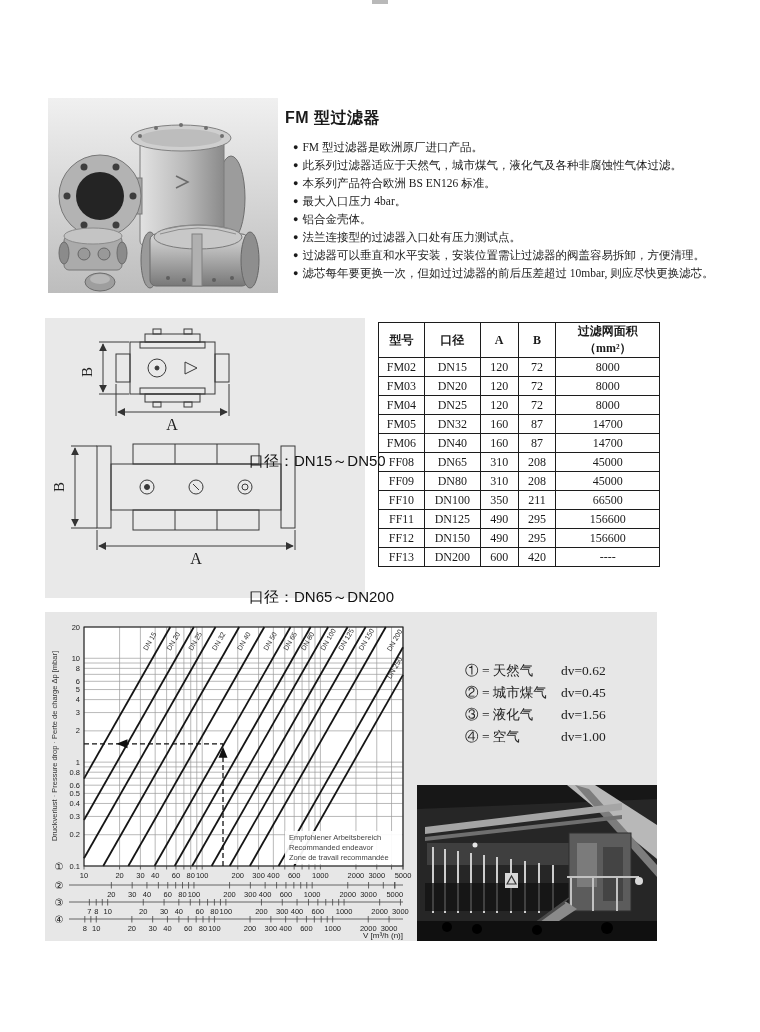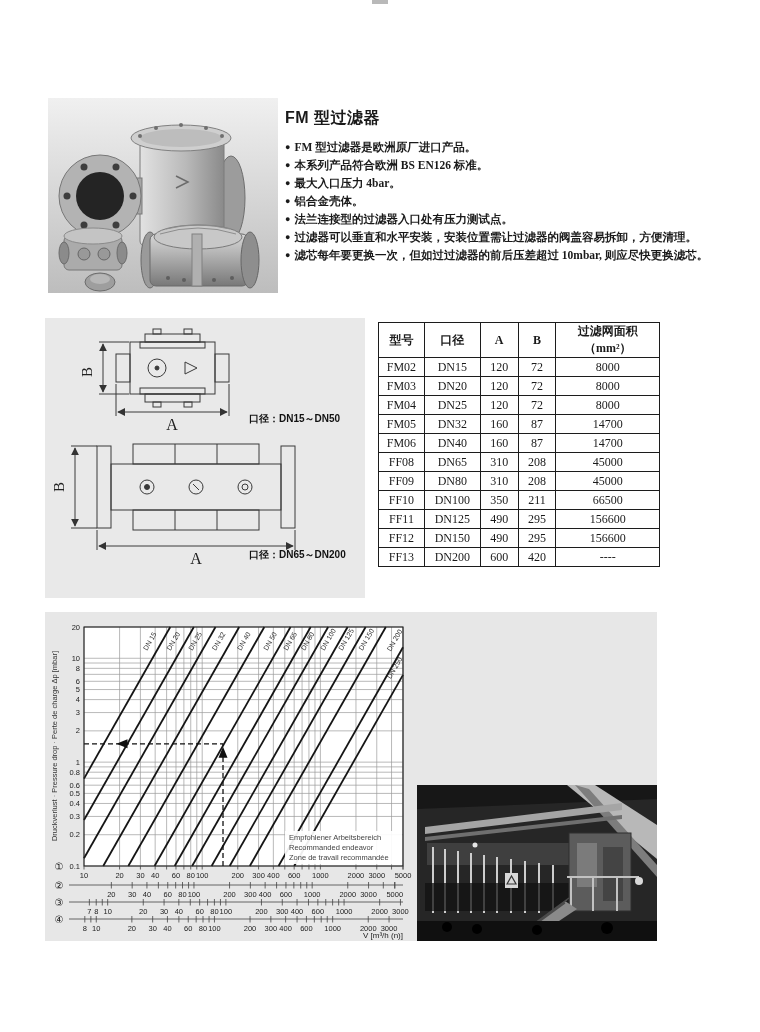--- a/index.html
+++ b/index.html
@@ -4,30 +4,30 @@
 <style>
   html,body{margin:0;padding:0;background:#fff;}
   .page{position:relative;width:760px;height:1032px;background:#ffffff;overflow:hidden;
         font-family:"Liberation Serif", serif;color:#1a1a1a;}
   .abs{position:absolute;}
   .top-mark{left:372px;top:0;width:16px;height:4px;background:#b9b9b9;}
 
   
   .hdr{left:285px;top:100px;width:440px;}
   .hdr h1{margin:8px 0 10px 0;font-size:16px;font-weight:bold;font-family:"Liberation Sans",sans-serif;letter-spacing:.5px;}
-  .bullets{list-style:none;margin:0;padding:0;font-size:11.5px;line-height:17px;font-weight:bold;}
+  .bullets{list-style:none;margin:8px;padding:0;font-size:11.5px;line-height:17px;}
   .bullets li::before{content:"●";font-size:9px;margin-right:4px;position:relative;top:-1px;}
 
   
   .photo1{left:48px;top:98px;width:230px;height:195px;}
 
   
   .drawpanel{left:45px;top:318px;width:320px;height:280px;background:#e9e9e9;}
-  .cap{position:absolute;font-size:10px;font-weight:bold;white-space:nowrap;
-       font-family:"Liberation Sans",sans-serif;color:#111;}
+  .cap{position:absolute;font-size:15px;font-weight:normal;white-space:nowrap;
+       font-family:"Liberation Sans",sans-serif;color:#111;margin-top:40px;}
   .cap1{left:204px;top:94px;}
   .cap2{left:204px;top:230px;}
 
   
   .spec{left:378px;top:322px;width:282px;font-family:Liberation Serif, serif;}
   table{border-collapse:collapse;width:282px;font-size:12px;}
   th,td{border:1px solid #1c1c1c;text-align:center;height:18px;padding:0 2px;font-weight:normal;}
   th{font-weight:bold;}
   col.c1{width:46px}col.c2{width:56px}col.c3{width:38px}col.c4{width:38px}col.c5{width:104px}
 
@@ -108,20 +108,21 @@
         <circle cx="136" cy="182" r="2" fill="#5e5e5e"></circle>
       <circle cx="166" cy="182" r="2" fill="#5e5e5e"></circle>
         <circle cx="184" cy="180" r="2" fill="#5e5e5e"></circle>
     </g>
   </svg>
 
   <div class="abs hdr">
     <h1>FM 型过滤器</h1>
     <ul class="bullets" id="bullet-list">
         <li>FM 型过滤器是欧洲原厂进口产品。</li>
+        <li>此系列过滤器适应于天然气，城市煤气，液化气及各种非腐蚀性气体过滤。</li>
         <li>本系列产品符合欧洲 BS EN126 标准。</li>
         <li>最大入口压力 4bar。</li>
         <li>铝合金壳体。</li>
         <li>法兰连接型的过滤器入口处有压力测试点。</li>
         <li>过滤器可以垂直和水平安装，安装位置需让过滤器的阀盖容易拆卸，方便清理。</li>
         <li>滤芯每年要更换一次，但如过过滤器的前后压差超过 10mbar, 则应尽快更换滤芯。</li>
       </ul>
   </div>
 
   <div class="abs drawpanel">
@@ -541,20 +542,38 @@
         <text x="205.041895027317" y="319" text-anchor="middle" font-size="7.5" fill="#222">200</text>
         <text x="225.8546908525828" y="319" text-anchor="middle" font-size="7.5" fill="#222">300</text>
         <text x="240.62160449520127" y="319" text-anchor="middle" font-size="7.5" fill="#222">400</text>
         <text x="261.43440032046715" y="319" text-anchor="middle" font-size="7.5" fill="#222">600</text>
         <text x="287.6554220487274" y="319" text-anchor="middle" font-size="7.5" fill="#222">1000</text>
         <text x="323.2351315166118" y="319" text-anchor="middle" font-size="7.5" fill="#222">2000</text>
         <text x="344.04792734187754" y="319" text-anchor="middle" font-size="7.5" fill="#222">3000</text>
         <text x="14" y="310.5" text-anchor="middle" font-size="10" fill="#222">④</text>
         <text x="358" y="326" text-anchor="end" font-size="8" fill="#222">V [m³/h (n)]</text>
       </svg>
+    <div class="legend" id="legend-box">
+        <div class="row">
+          <span class="lab">① = 天然气</span>
+          <span>dv=0.62</span>
+        </div>
+        <div class="row">
+          <span class="lab">② = 城市煤气</span>
+          <span>dv=0.45</span>
+        </div>
+        <div class="row">
+          <span class="lab">③ = 液化气</span>
+          <span>dv=1.56</span>
+        </div>
+        <div class="row">
+          <span class="lab">④ = 空气</span>
+          <span>dv=1.00</span>
+        </div>
+      </div>
     
     <svg class="photo2" viewBox="0 0 240 156">
       <rect width="240" height="156" fill="#262626"></rect>
       <polygon points="0,0 240,0 240,14 0,24" fill="#171717"></polygon>
       <polygon points="150,0 240,74 240,40 178,0" fill="#b8b8b8"></polygon>
       <polygon points="158,0 240,92 240,80 172,4" fill="#7d7d7d"></polygon>
       <polygon points="8,42 205,18 205,25 8,49" fill="#a5a5a5"></polygon>
       <polygon points="8,52 205,30 205,34 8,56" fill="#6f6f6f"></polygon>
       <rect x="10" y="58" width="145" height="22" fill="#3f3f3f"></rect>
       <path d="M16,62V128 M28,64V128 M41,66V128 M54,68V128 M67,70V128 M80,72V128 M94,74V128 M108,76V128 M122,78V128 M136,80V128" stroke="#cdcdcd" stroke-width="2" fill="none"></path>

